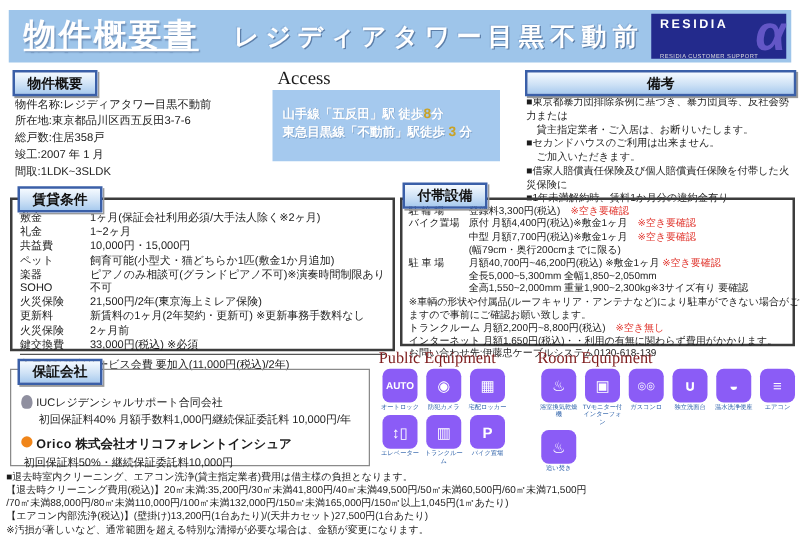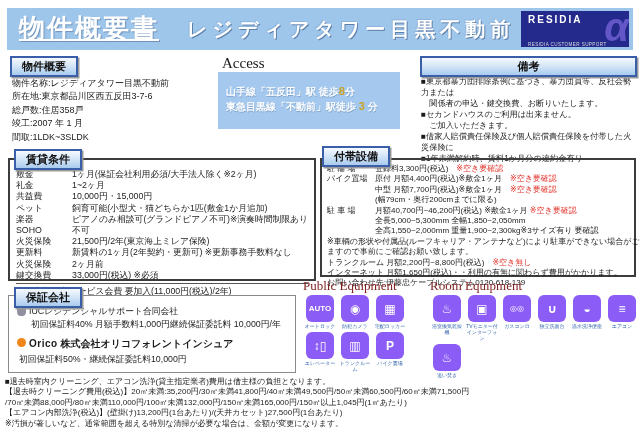--- a/index.html
+++ b/index.html
@@ -48,21 +48,21 @@
 
   
   .fac-box{position:absolute;left:320px;top:158px;width:316px;height:119px;border:2px solid #3c3c3c;
            padding:4px 4px 0 5px;box-sizing:border-box;font-size:8px;line-height:10.4px;color:#1c1c1c;}
   .f-label{display:inline-block;width:48px;vertical-align:top;}
   .f-line{white-space:nowrap;}
   .red{color:#e0322a;}
 
   
   .gua-box{position:absolute;left:8px;top:295px;width:288px;height:78px;border:1.5px solid #8a8a8a;
-           padding:9px 6px 0 8px;box-sizing:border-box;font-size:8.8px;color:#1c1c1c;}
+           padding:20px 6px 0 8px;box-sizing:border-box;font-size:8.8px;color:#1c1c1c;}
   .gua-name{font-weight:normal;}
   .iuc-mark{display:inline-block;width:9px;height:11px;background:#8f8f9f;border-radius:50% 50% 40% 40%;
             vertical-align:-2px;margin-right:3px;}
   .gua-terms{margin:1px 0 6px 14px;}
   .orico-row{font-weight:bold;font-size:10px;}
   .orico-dot{display:inline-block;width:9px;height:9px;border-radius:50%;background:#f08519;margin-right:3px;}
   .orico-word{color:#1a1a1a;letter-spacing:.5px;}
   .gua-terms2{margin:3px 0 0 2px;}
 
   
@@ -104,21 +104,21 @@
 
   <div class="access-label" style="left: 222px; top: 55px; position: absolute;">Access</div>
   <div class="access-box">
     <div class="access-line first"><span>山手線「五反田」駅 徒歩</span><span class="gold-num">8</span><span>分</span></div>
     <div class="access-line"><span>東急目黒線「不動前」駅徒歩 </span><span class="gold-num">3</span><span> 分</span></div>
   </div>
 
   <div class="sec-h" style="left:420px;top:56px;width:193px;">備考</div>
   <div class="remarks-lines" id="remarks-lines">
       <div>■東京都暴力団排除条例に基づき、暴力団員等、反社会勢力または</div>
-      <div>　関係者の申込・鍵交換費、お断りいたします。</div>
+      <div>　貸主指定業者・ご入居は、お断りいたします。</div>
       <div>■セカンドハウスのご利用は出来ません。</div>
       <div>　ご加入いただきます。</div>
       <div>■借家人賠償責任保険及び個人賠償責任保険を付帯した火災保険に</div>
       <div>■1年未満解約時、賃料1か月分の違約金有り</div>
     </div>
 
   <div class="sec-h" style="left:14px;top:149px;">賃貸条件</div>
   <div class="rental-box">
     <div id="rental-rows">
         <div class="r-row"><span class="r-label">敷金</span><span>1ヶ月(保証会社利用必須/大手法人除く※2ヶ月)</span></div>

